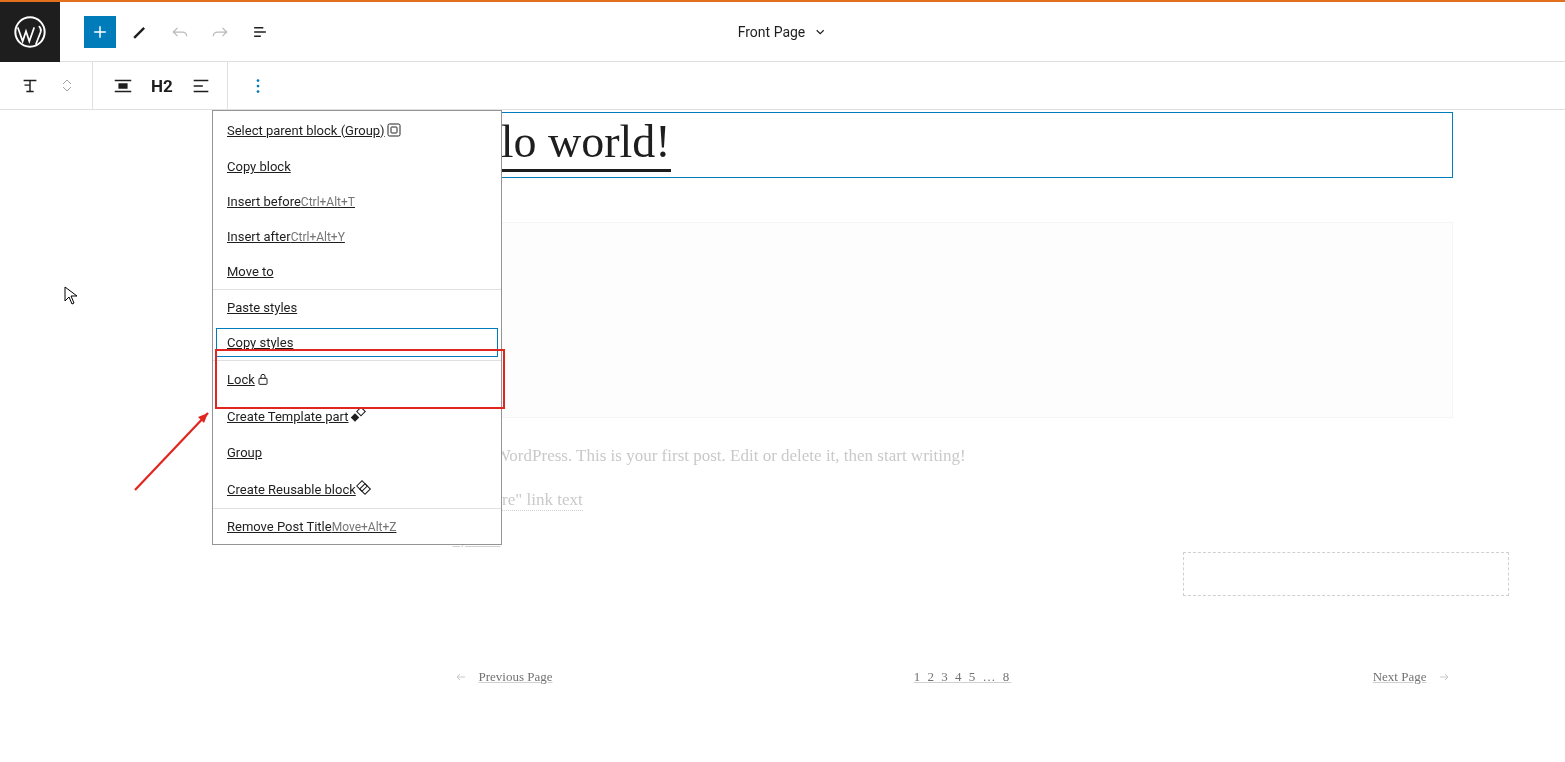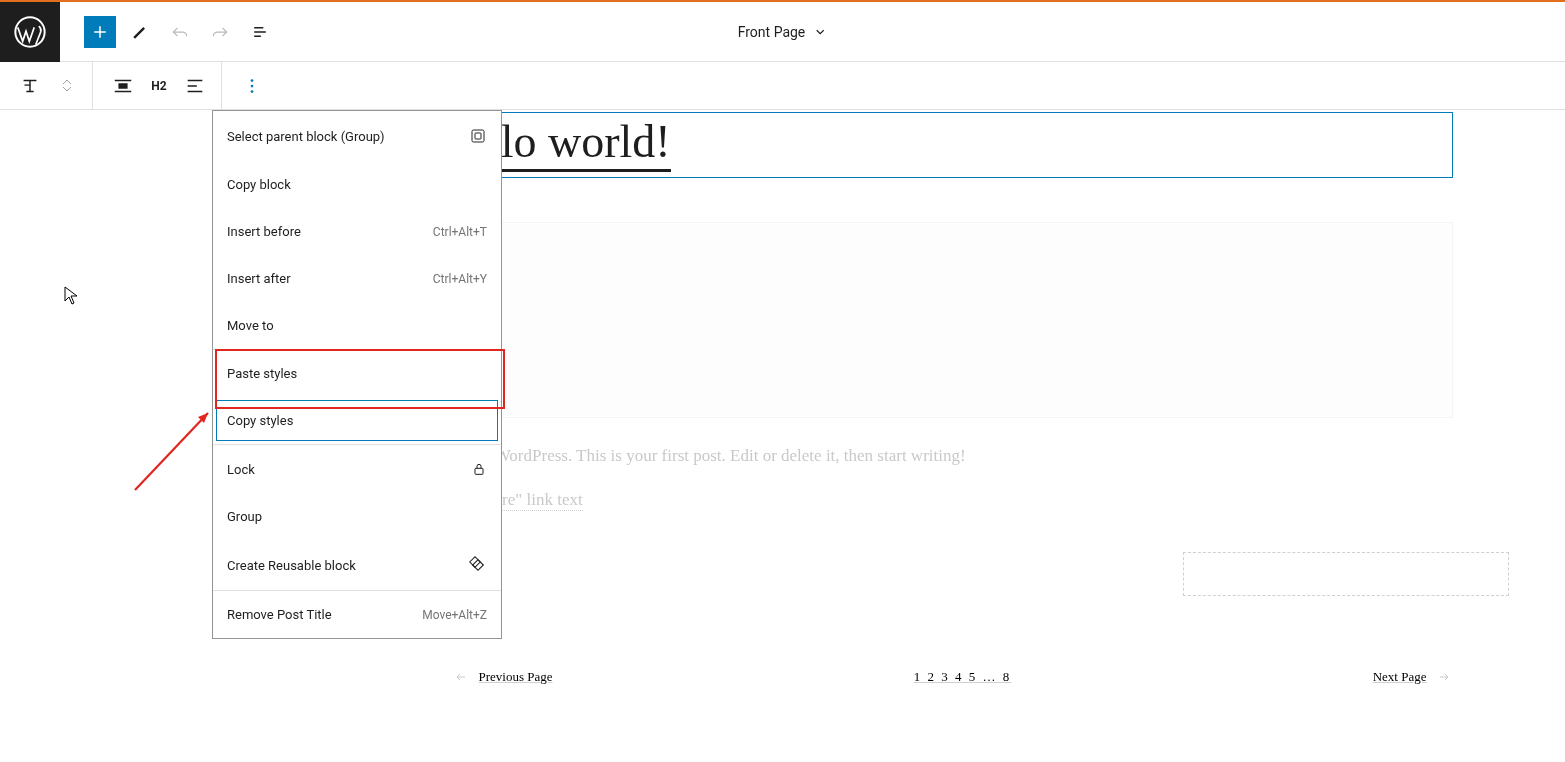--- a/index.html
+++ b/index.html
@@ -16,46 +16,46 @@
     .add-btn svg { width: 20px; height: 20px; }
     .tool-btn { width: 32px; height: 32px; display: flex; align-items: center; justify-content: center; cursor: pointer; border-radius: 2px; }
     .tool-btn.disabled { opacity: 0.3; cursor: default; }
     .page-title-center { position: absolute; left: 50%; transform: translateX(-50%); display: flex; align-items: center; gap: 8px; cursor: pointer; font-size: 14px; }
     
     
     .block-toolbar { display: flex; align-items: center; height: 48px; border-bottom: 1px solid #e0e0e0; padding: 0 8px; }
     .toolbar-group { display: flex; align-items: center; padding: 0 4px; height: 100%; }
     .toolbar-group.bordered { border-right: 1px solid #e0e0e0; padding-right: 8px; margin-right: 8px; }
     .toolbar-btn { height: 36px; min-width: 36px; display: flex; align-items: center; justify-content: center; cursor: pointer; padding: 0 6px; }
-    .h2-label { font-weight: 700; font-size: 12px; padding: 0 4px; }
+    .h2-label { font-weight: 700; font-size: 17px; padding: 0 4px; }
     .updown { display: flex; flex-direction: column; gap: 1px; margin-left: 2px; }
     .updown svg { width: 10px; height: 6px; opacity: 0.4; }
     .more-btn svg circle { fill: #007cba; }
     
     
     .canvas { padding: 0 56px 40px 56px; position: relative; }
     .post-title-block { margin: 0 auto; max-width: 1000px; margin-top: 2px; border: 1.5px solid #007cba; padding: 0 14px 6px 14px; font-family: Georgia, "Times New Roman", serif; font-size: 46px; line-height: 1.25; position: relative; left: 170px; width: 1000px; }
     .post-title-block span { border-bottom: 3px solid #1e1e1e; padding-bottom: 2px; }
     
     .group-block { max-width: 1000px; margin: 44px auto 0 auto; position: relative; left: 170px; width: 1000px; }
     .placeholder-region { height: 196px; background: #fdfdfd; border: 1px solid #f5f5f5; margin-bottom: 28px; }
     .post-excerpt { color: #c9c9c9; font-family: Georgia, serif; font-size: 17px; margin-bottom: 24px; }
     .read-more { color: #c9c9c9; font-family: Georgia, serif; font-size: 17px; display: inline-block; border-bottom: 1px dotted #d0d0d0; margin-bottom: 20px; }
     .post-date { color: #c9c9c9; font-style: italic; font-family: Georgia, serif; font-size: 16px; text-decoration: underline; text-decoration-color: #d0d0d0; }
     
     .right-dashed { position: absolute; right: 56px; top: 440px; width: 326px; height: 44px; border: 1px dashed #d0d0d0; }
     
-    .pagination-row { display: flex; justify-content: space-between; align-items: center; max-width: 1000px; margin: 120px auto 16px auto; position: relative; left: 170px; width: 1000px; font-family: Georgia, serif; color: #000000; }
+    .pagination-row { display: flex; justify-content: space-between; align-items: center; max-width: 1000px; margin: 120px auto 16px auto; position: relative; left: 170px; width: 1000px; font-family: Georgia, serif; color: #737373; }
     .pag-link { display: flex; align-items: center; gap: 10px; }
     .pag-link span { text-decoration: underline; text-decoration-color: #d0d0d0; }
     .pag-numbers { letter-spacing: 2px; text-decoration: underline; text-decoration-color: #d0d0d0; }
     
     
     .dropdown-menu { position: absolute; top: 110px; left: 212px; width: 290px; background: #fff; border: 1px solid #949494; z-index: 100; font-size: 13px; }
-    .dropdown-menu .item { display: flex; align-items: center; justify-content: space-between; padding: 16px 14px; cursor: pointer; }
+    .dropdown-menu .item { display: flex; align-items: center; padding: 10px 14px; cursor: pointer; text-decoration: underline; }
     .dropdown-menu .item .shortcut { color: #757575; font-size: 12px; }
     .dropdown-menu .sep { height: 1px; background: #e0e0e0; margin: 0; }
     .dropdown-menu .highlighted { outline: 1.5px solid #007cba; outline-offset: -4px; }
     .menu-icon { display: flex; align-items: center; }
     
     
     .anno-box { position: absolute; top: 349px; left: 215px; width: 290px; height: 60px; border: 2.5px solid #e0261f; pointer-events: none; z-index: 200; }
     .anno-arrow { position: absolute; top: 405px; left: 130px; z-index: 200; pointer-events: none; }
     .cursor-arrow { position: absolute; top: 286px; left: 64px; z-index: 200; pointer-events: none; }
   </style>
@@ -218,20 +218,29 @@
   <div class="item">
     <span>Lock</span>
     <span class="menu-icon">
       <svg width="16" height="16" viewBox="0 0 24 24">
           <rect x="6" y="11" width="12" height="9" rx="1" fill="none" stroke="#1e1e1e" stroke-width="1.5"></rect>
           <path d="M9 11V8a3 3 0 016 0v3" fill="none" stroke="#1e1e1e" stroke-width="1.5"></path>
         </svg>
     </span>
   </div>
   <div class="item">
+    <span>Create Template part</span>
+    <span class="menu-icon">
+      <svg width="18" height="18" viewBox="0 0 24 24">
+          <rect x="4" y="10" width="8" height="8" transform="rotate(45 8 14)" fill="#1e1e1e"></rect>
+          <rect x="12" y="2" width="8" height="8" transform="rotate(45 16 6)" fill="none" stroke="#1e1e1e" stroke-width="1.4"></rect>
+        </svg>
+    </span>
+  </div>
+  <div class="item">
     <span>Group</span>
   </div>
   <div class="item">
     <span>Create Reusable block</span>
     <span class="menu-icon">
       <svg width="18" height="18" viewBox="0 0 24 24">
           <rect x="7" y="7" width="10" height="10" transform="rotate(45 12 12)" fill="none" stroke="#1e1e1e" stroke-width="1.5"></rect>
           <rect x="3" y="3" width="10" height="10" transform="rotate(45 8 8)" fill="none" stroke="#1e1e1e" stroke-width="1.3"></rect>
         </svg>
     </span>

